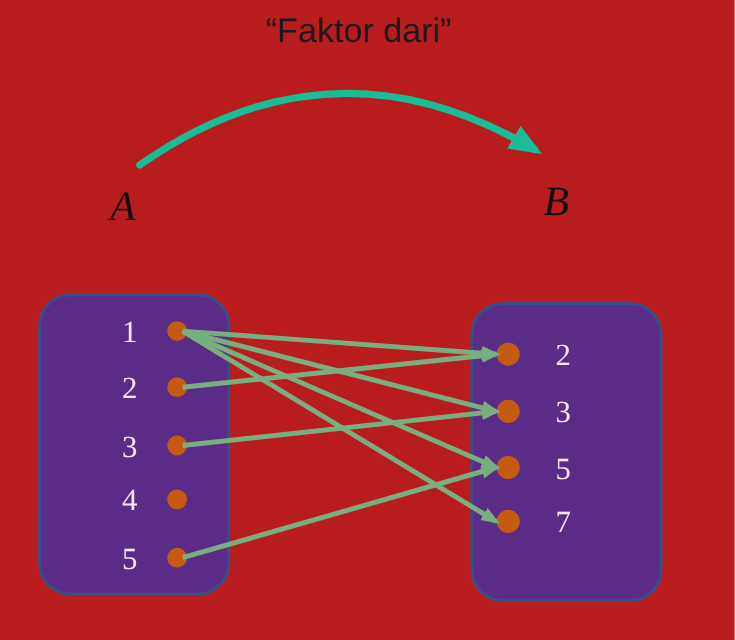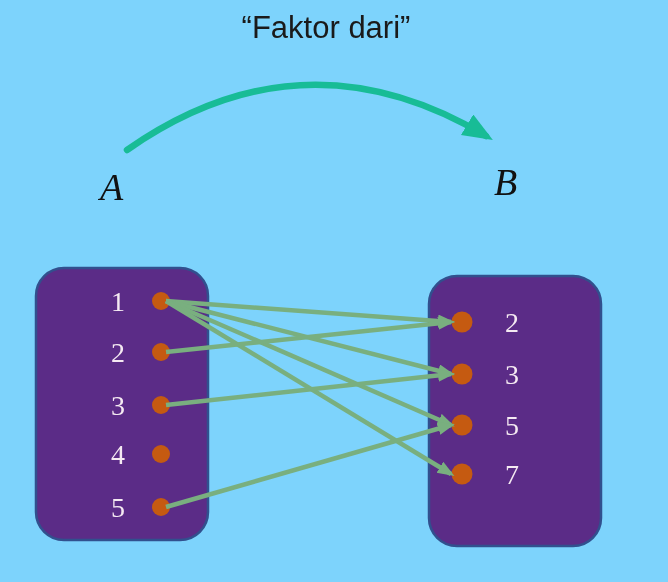--- a/index.html
+++ b/index.html
@@ -5,21 +5,21 @@
   html, body {
     margin: 0;
     padding: 0;
     background: #ffffff;
     font-family: "Liberation Sans", sans-serif;
   }
   .canvas {
     position: relative;
     width: 668px;
     height: 582px;
-    background: #7dd3fc;
+    background: #b91c1c;
     overflow: hidden;
   }
   svg { display: block; }
 
   .diagram-title {
     font-family: "Liberation Sans", sans-serif;
     font-size: 31px;
     fill: var(--title-text, #1a1a1a);
   }
   .set-label {

